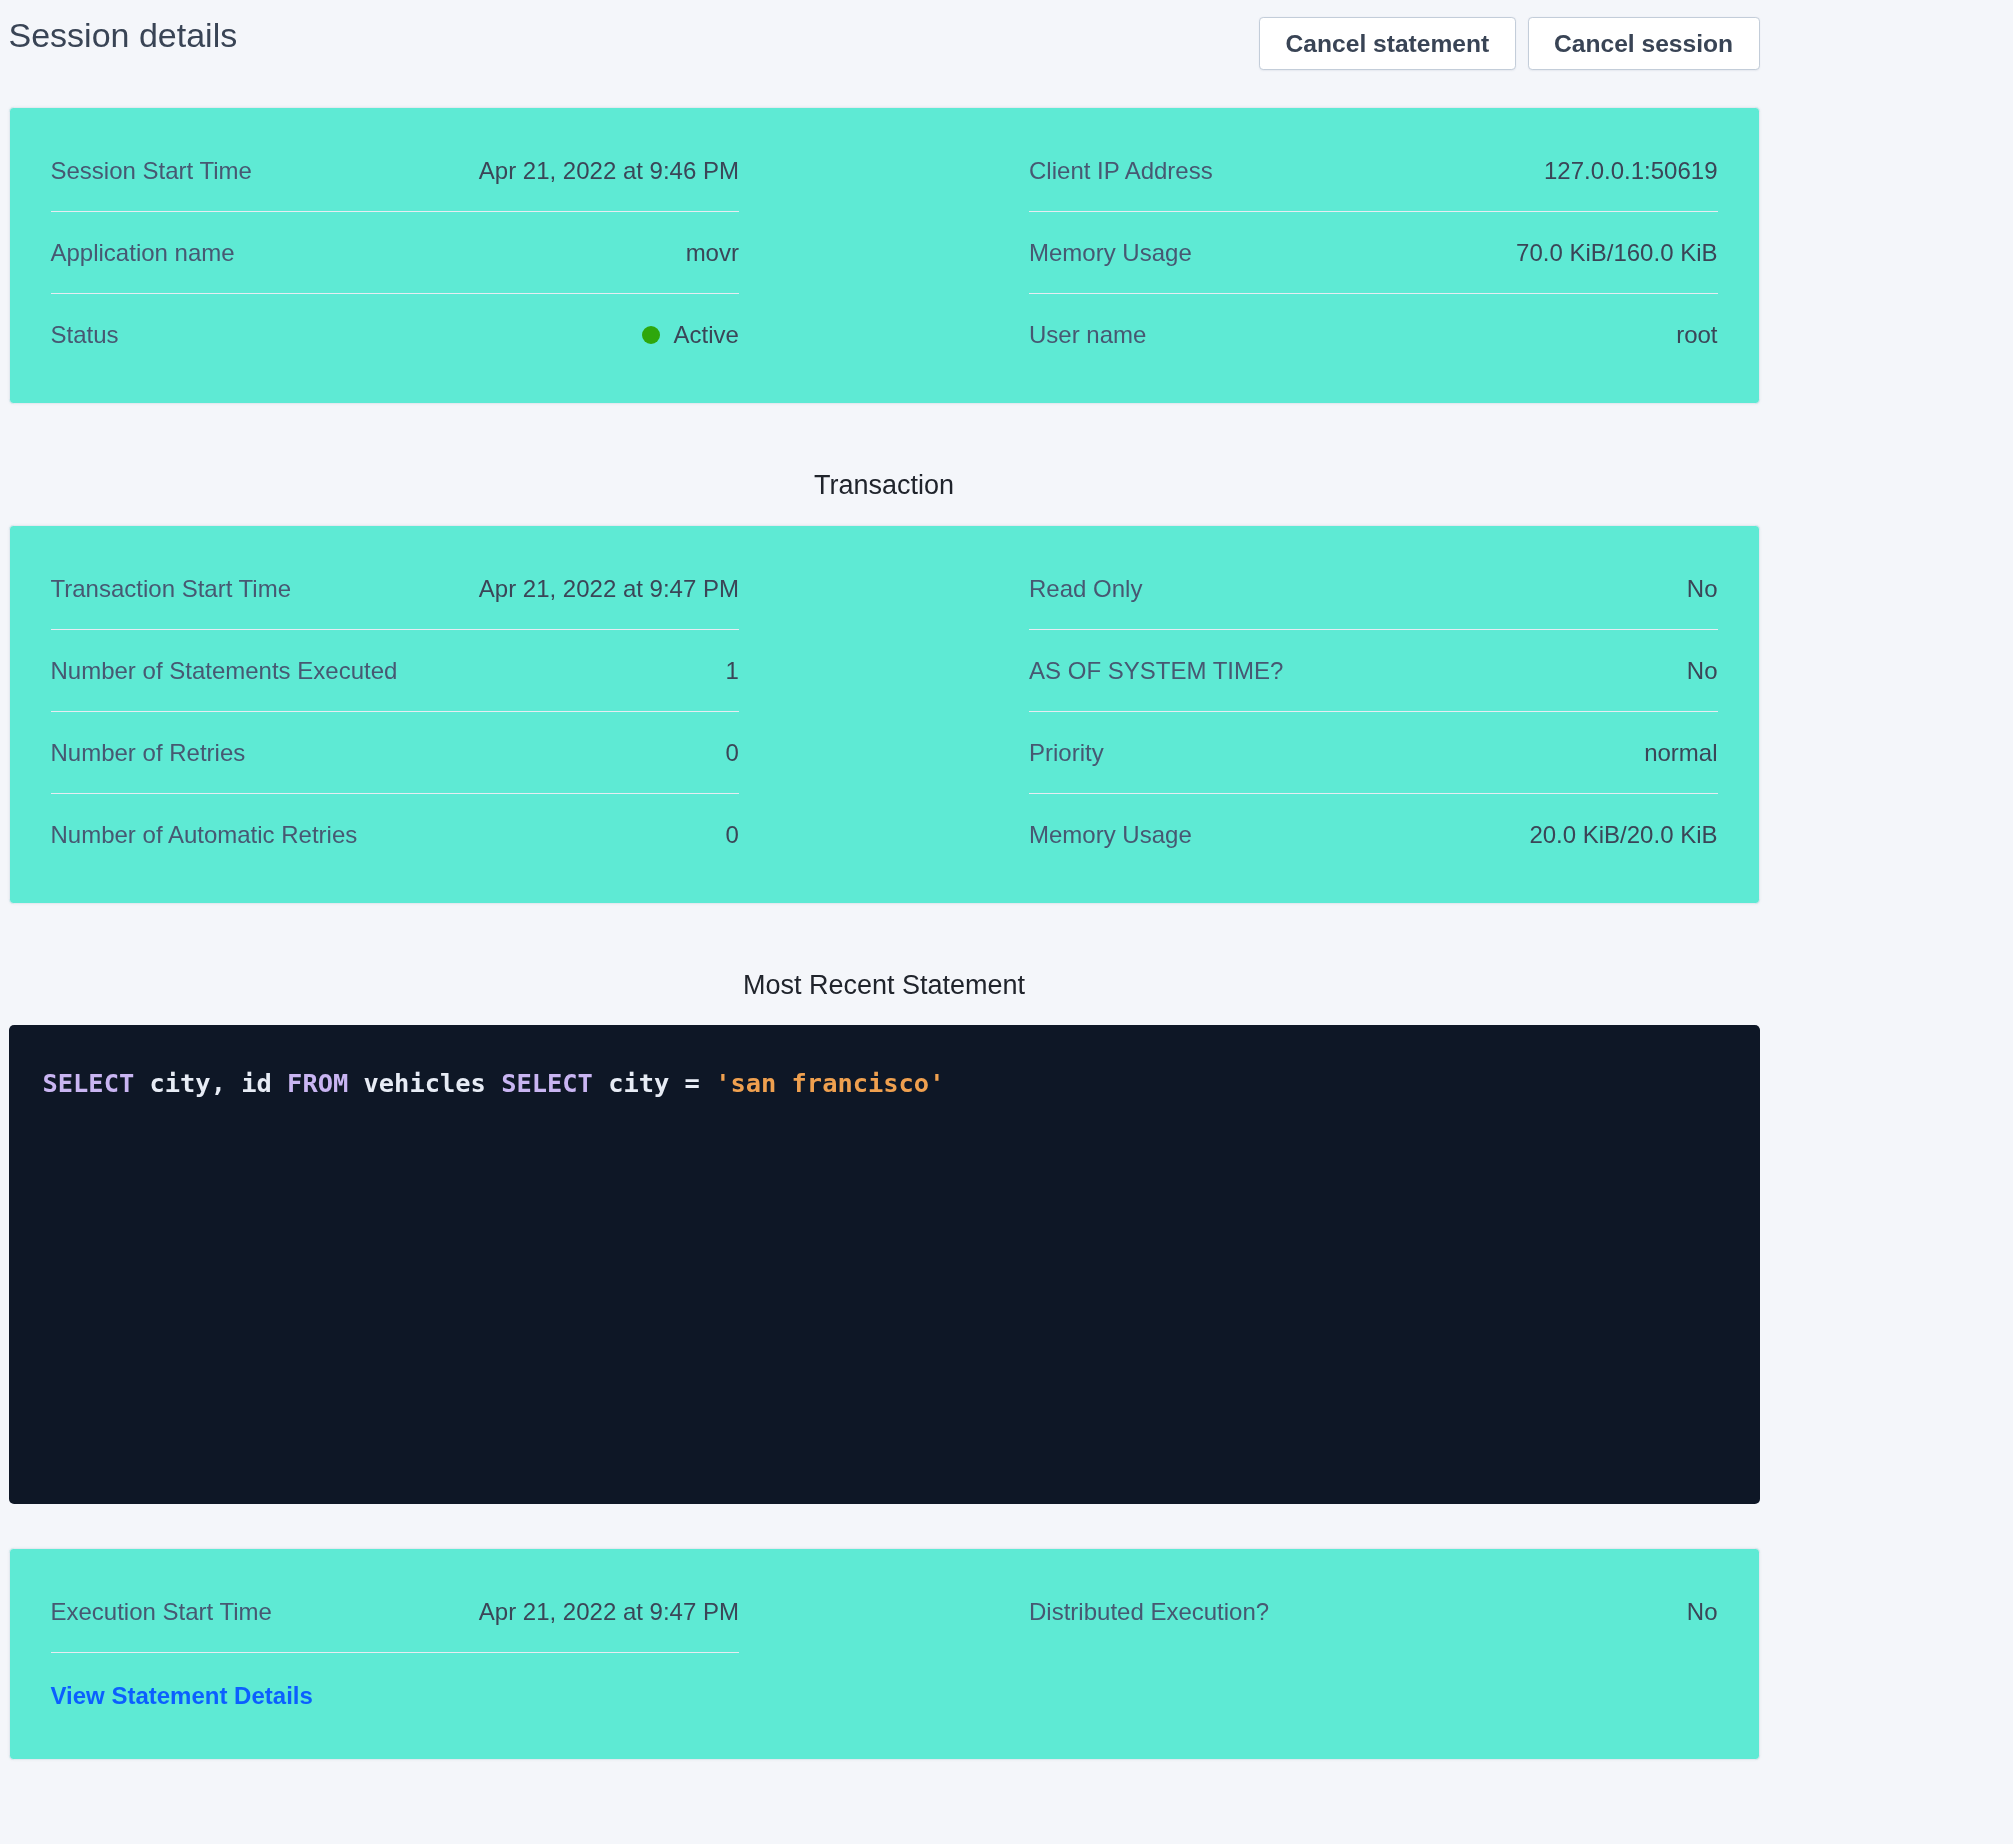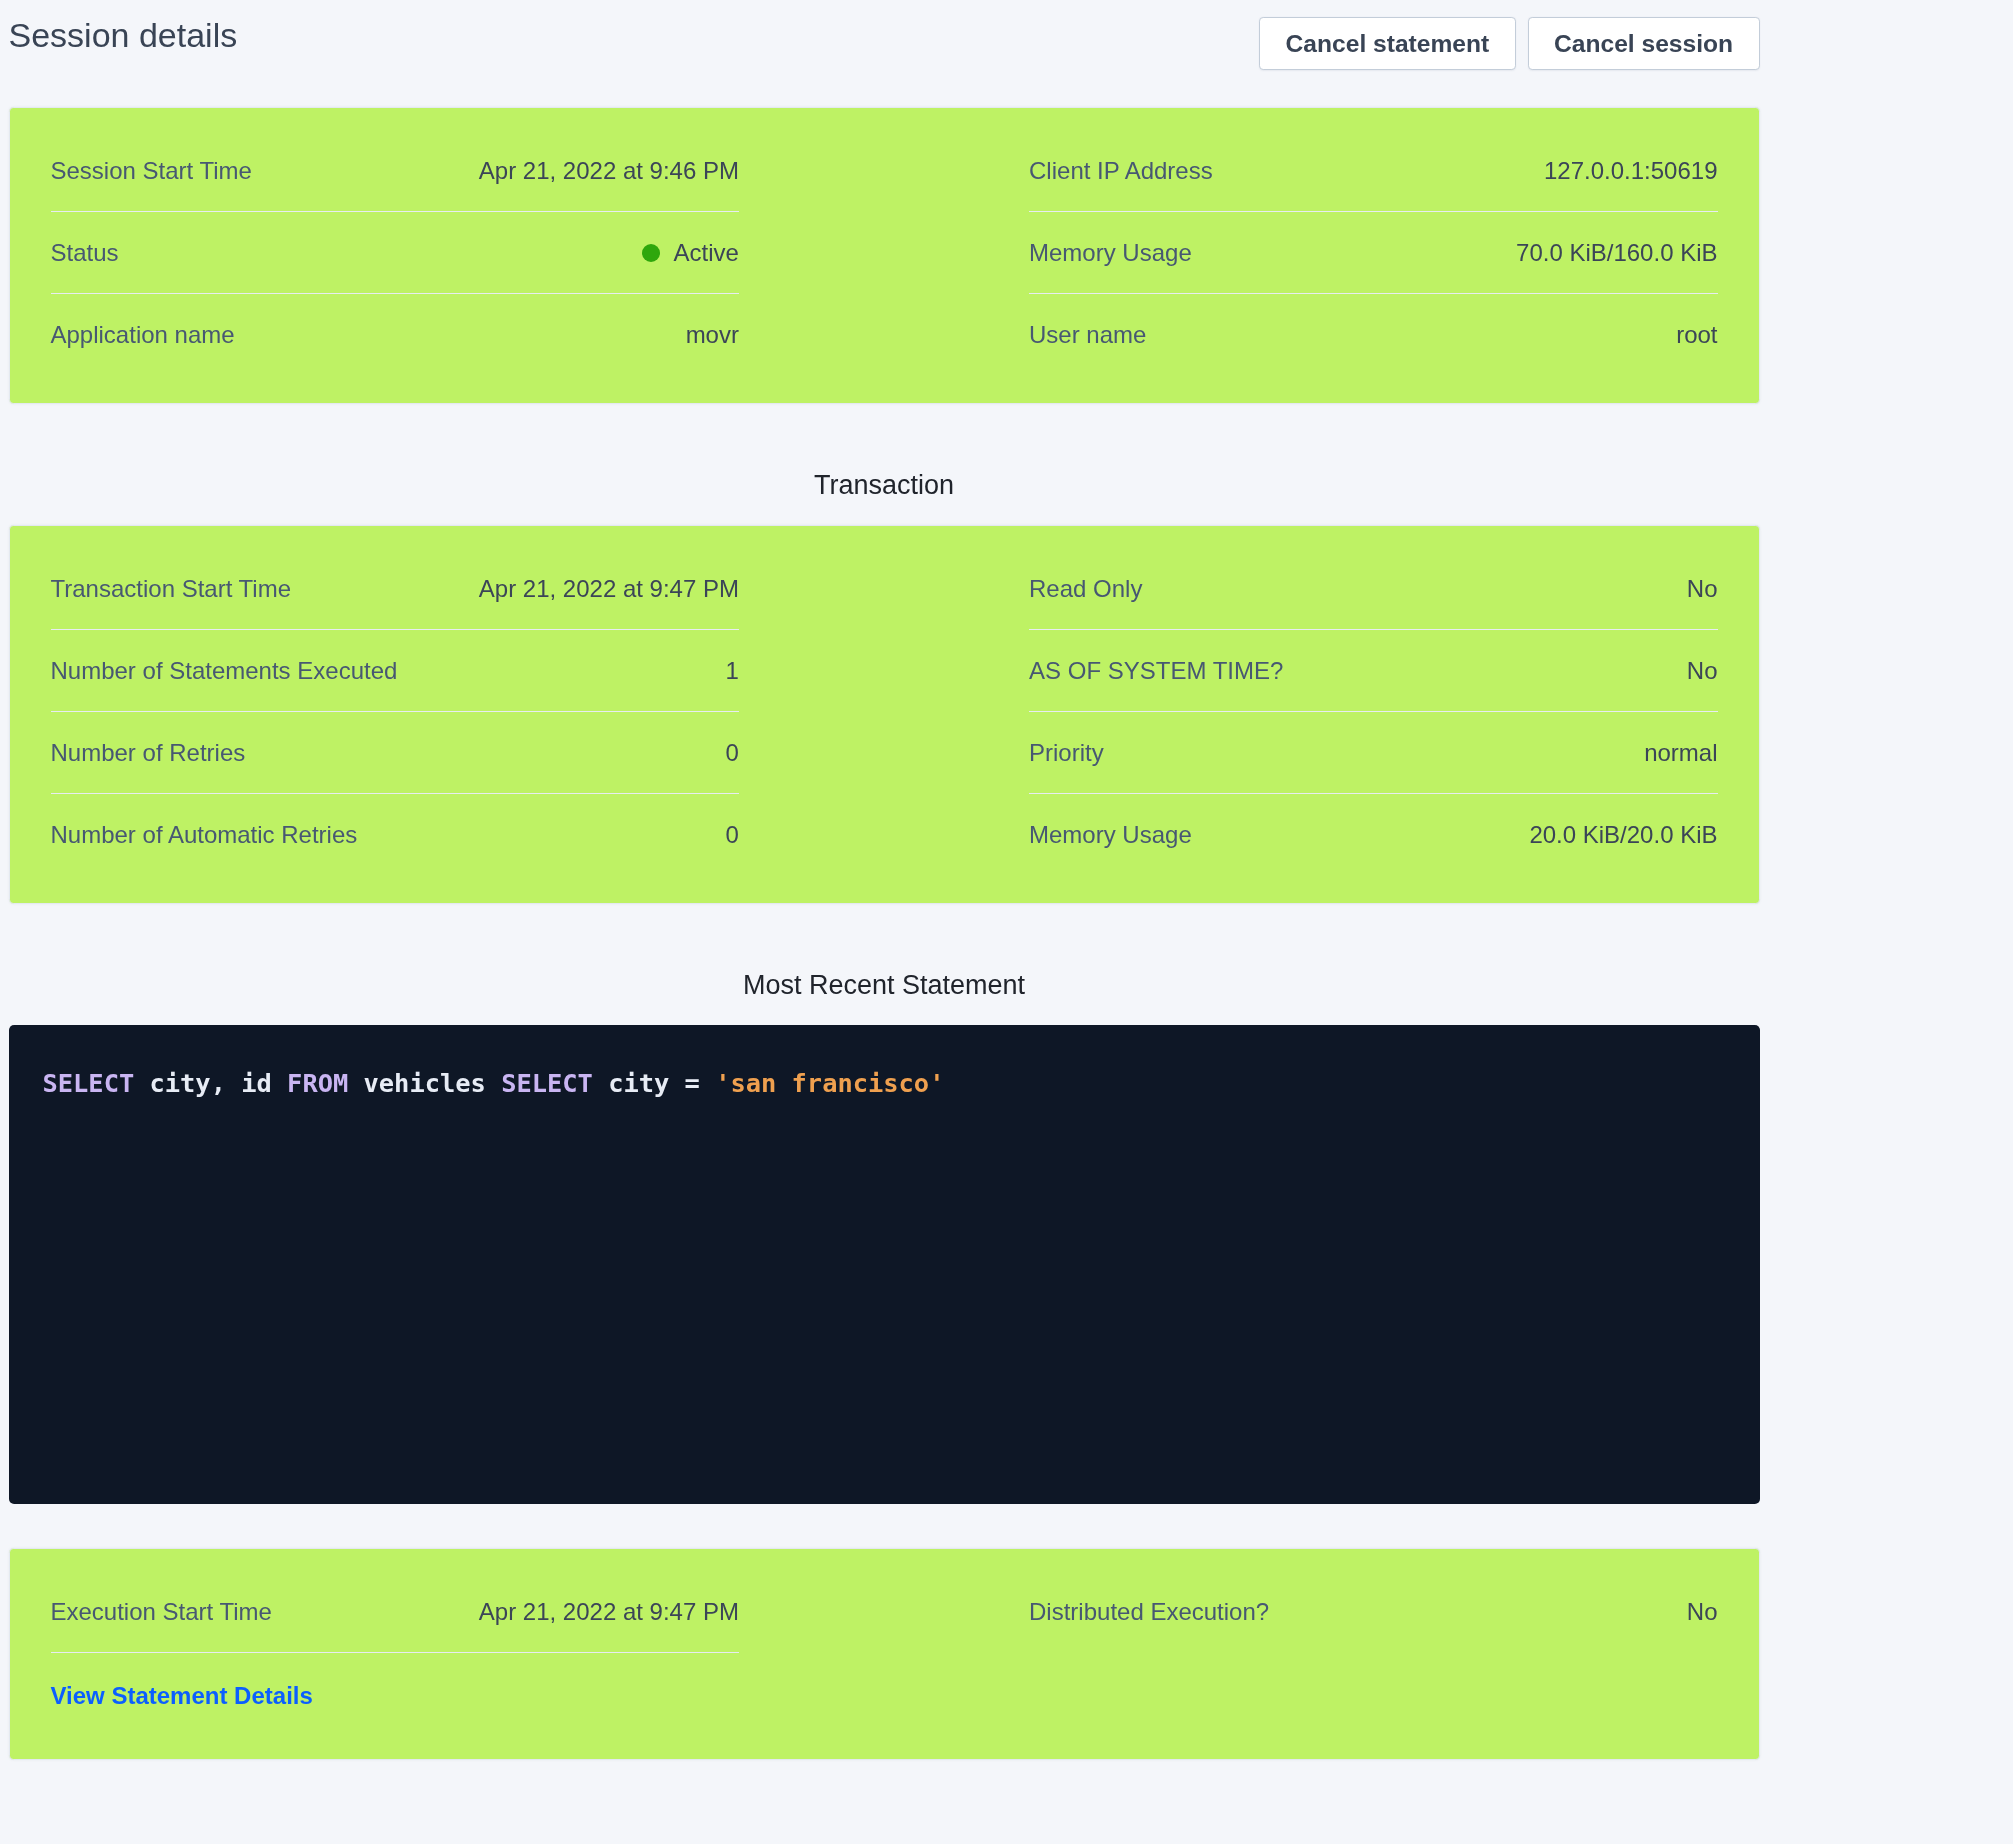--- a/index.html
+++ b/index.html
@@ -38,21 +38,21 @@
     font-family: inherit;
     font-size: 24.6px;
     font-weight: 700;
     color: #394455;
     cursor: pointer;
     box-shadow: 0 0.8px 1.7px rgba(60,80,110,0.08);
   }
 
   
   .card {
-    background: #bef264;
+    background: #5eead4;
     border: 0.8px solid #e4e9f0;
     border-radius: 4.2px;
     box-shadow: 0 0 2.5px rgba(67,90,111,0.08);
   }
   .cols {
     display: flex;
     justify-content: space-between;
     padding: 22px 41px 27px 41px;
   }
   .col { width: 41.3%; }
@@ -127,29 +127,29 @@
     </div>
   </header>
 
   <section class="card cols">
     <div class="col">
       <div class="row">
         <span class="label">Session Start Time</span>
         <span class="value">Apr 21, 2022 at 9:46 PM</span>
       </div>
       <div class="row">
+        <span class="label">Application name</span>
+        <span class="value">movr</span>
+      </div>
+      <div class="row">
         <span class="label">Status</span>
         <span class="value status-wrap">
           <i class="dot"></i>
           <span>Active</span>
         </span>
-      </div>
-      <div class="row">
-        <span class="label">Application name</span>
-        <span class="value">movr</span>
       </div>
     </div>
     <div class="col">
       <div class="row">
         <span class="label">Client IP Address</span>
         <span class="value">127.0.0.1:50619</span>
       </div>
       <div class="row">
         <span class="label">Memory Usage</span>
         <span class="value">70.0 KiB/160.0 KiB</span>

